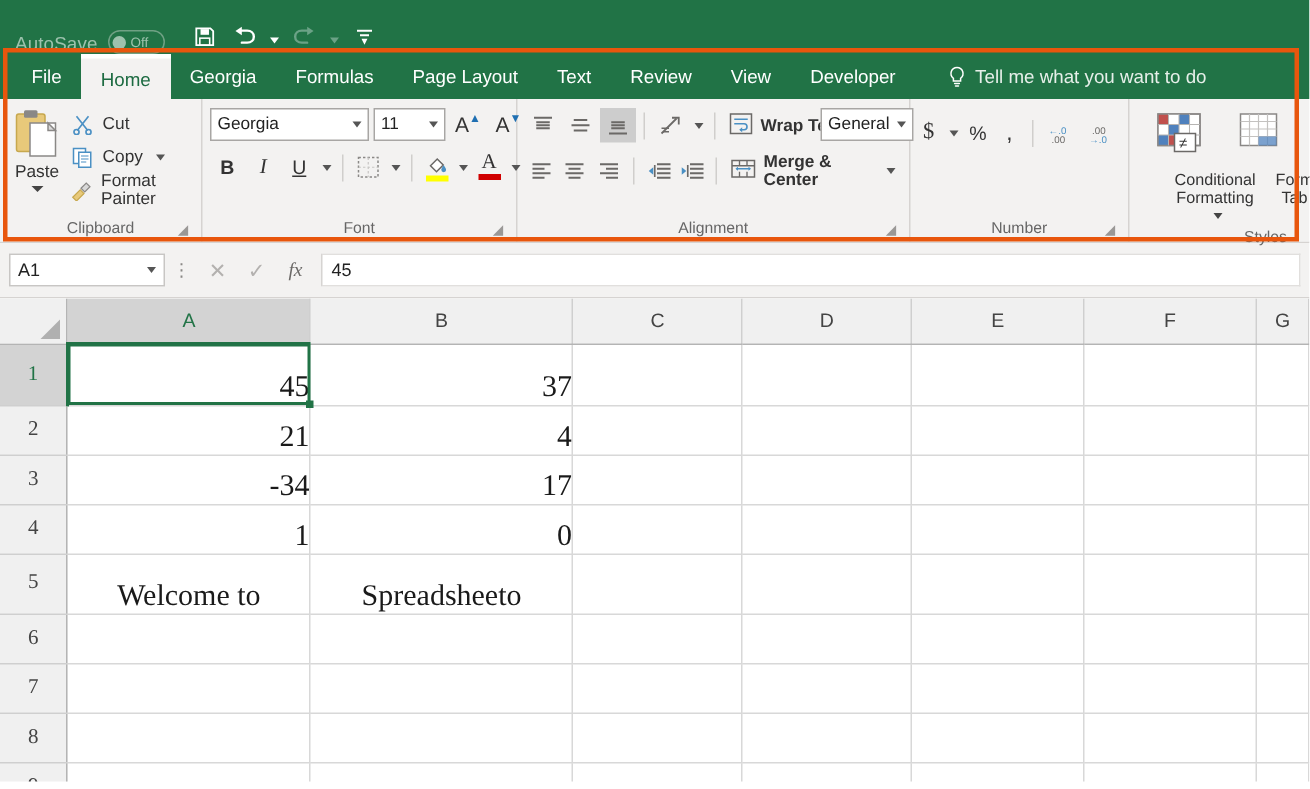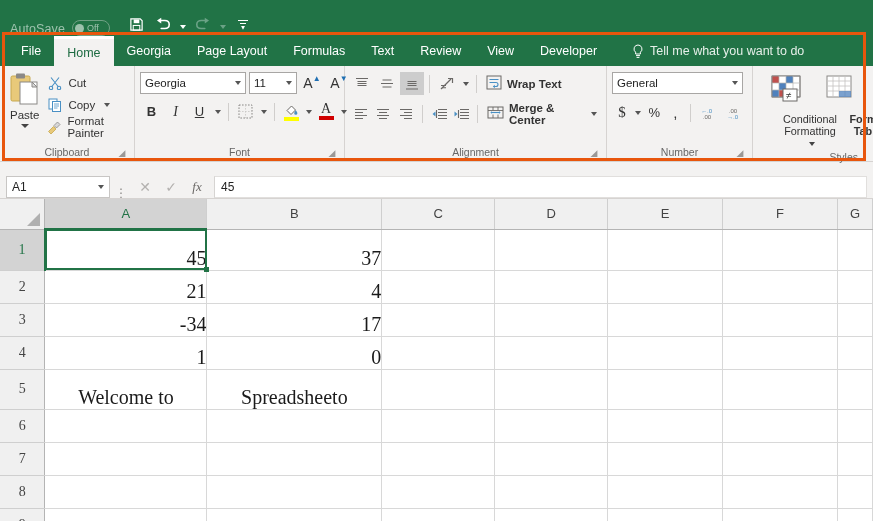--- a/index.html
+++ b/index.html
@@ -220,21 +220,21 @@
   }
   .abtn.sel { background: #cdcdcd; }
   .wide-btn {
     display: flex; align-items: center; gap: 5px;
     font-size: 11.5px; color: #333;
     height: 23px; padding: 0 4px; font-weight: bold;
   }
 
   
   .grp-number { width: 146px; }
-  .num-col { display: flex; flex-direction: column; width: 100%; justify-content: flex-end; }
+  .num-col { display: flex; flex-direction: row; width: 100%; justify-content: flex-end; }
   .combo-number { width: 131px; height: 22px; margin-top: 2px; }
   .num-row2 { display: flex; align-items: center; gap: 1px; margin-top: 7px; }
   .nbtn {
     height: 23px; min-width: 20px;
     display: flex; align-items: center; justify-content: center;
     font-size: 13px; color: #333; padding: 0 3px;
   }
 
   
   .grp-styles { width: 120px; border-right: none; }
@@ -265,21 +265,21 @@
     pointer-events: none;
     z-index: 30;
   }
 
   
   .formulabar {
     height: 38px;
     background: #f3f2f1;
     border-top: 1px solid #d6d3d1;
     border-bottom: 1px solid #d6d3d1;
-    display: flex; align-items: flex-end;
+    display: flex; align-items: center;
     padding: 0 6px;
     gap: 4px;
   }
   .namebox {
     width: 104px; height: 22px;
     background: #ffffff;
     border: 1px solid #c8c6c4;
     display: flex; align-items: center; justify-content: space-between;
     padding: 0 5px;
     font-size: 12px; color: #222;
@@ -425,22 +425,22 @@
           </svg>
       </div>
     </div>
 
   </div>
 
   <div class="tabbar">
     <div class="tab">File</div>
     <div class="tab active">Home</div>
     <div class="tab">Georgia</div>
+    <div class="tab">Formulas</div>
     <div class="tab">Page Layout</div>
-    <div class="tab">Formulas</div>
     <div class="tab">Text</div>
     <div class="tab">Review</div>
     <div class="tab">View</div>
     <div class="tab">Developer</div>
     <div class="tellme">
       <span class="bulb">
         <svg width="12" height="15" viewBox="0 0 12 15">
             <path d="M6 1a4 4 0 0 0-2.4 7.2V10h4.8V8.2A4 4 0 0 0 6 1z" fill="none" stroke="#fff" stroke-width="1"></path>
             <path d="M4.4 11.6h3.2M5 13.4h2" stroke="#fff" stroke-width="1" stroke-linecap="round"></path>
           </svg>
@@ -715,21 +715,21 @@
               <path d="M6 9h28M6 16h28M13 2v21M20 2v21M27 2v21" stroke="#b6b4b2" stroke-width=".7"></path>
               <rect x="17" y="15" width="14" height="12" fill="#ffffff" stroke="#6b6967" stroke-width="1"></rect>
               <text x="20" y="24.5" font-size="10" fill="#333" font-family="Liberation Sans">≠</text>
             </svg>
           </span>
           <span class="style-lbl">
             <span>Conditional</span><br>
             <span>Formatting</span><i class="dc"></i>
           </span>
         </div>
-        <div class="style-btn" style="width:50px;font-weight:bold;">
+        <div class="style-btn" style="width:50px;">
           <span>
             <svg width="34" height="32" viewBox="0 0 34 32">
               <rect x="5" y="2" width="24" height="21" fill="#ffffff" stroke="#8a8886" stroke-width="1"></rect>
               <path d="M5 7h24M5 12h24M5 17h24M11 2v21M17 2v21M23 2v21" stroke="#c4c2c0" stroke-width=".8"></path>
               <rect x="17" y="17" width="12" height="6" fill="#4f81bd" opacity=".75"></rect>
             </svg>
           </span>
           <span class="style-lbl">
             <span>Form</span><br>
             <span>Tab</span>

